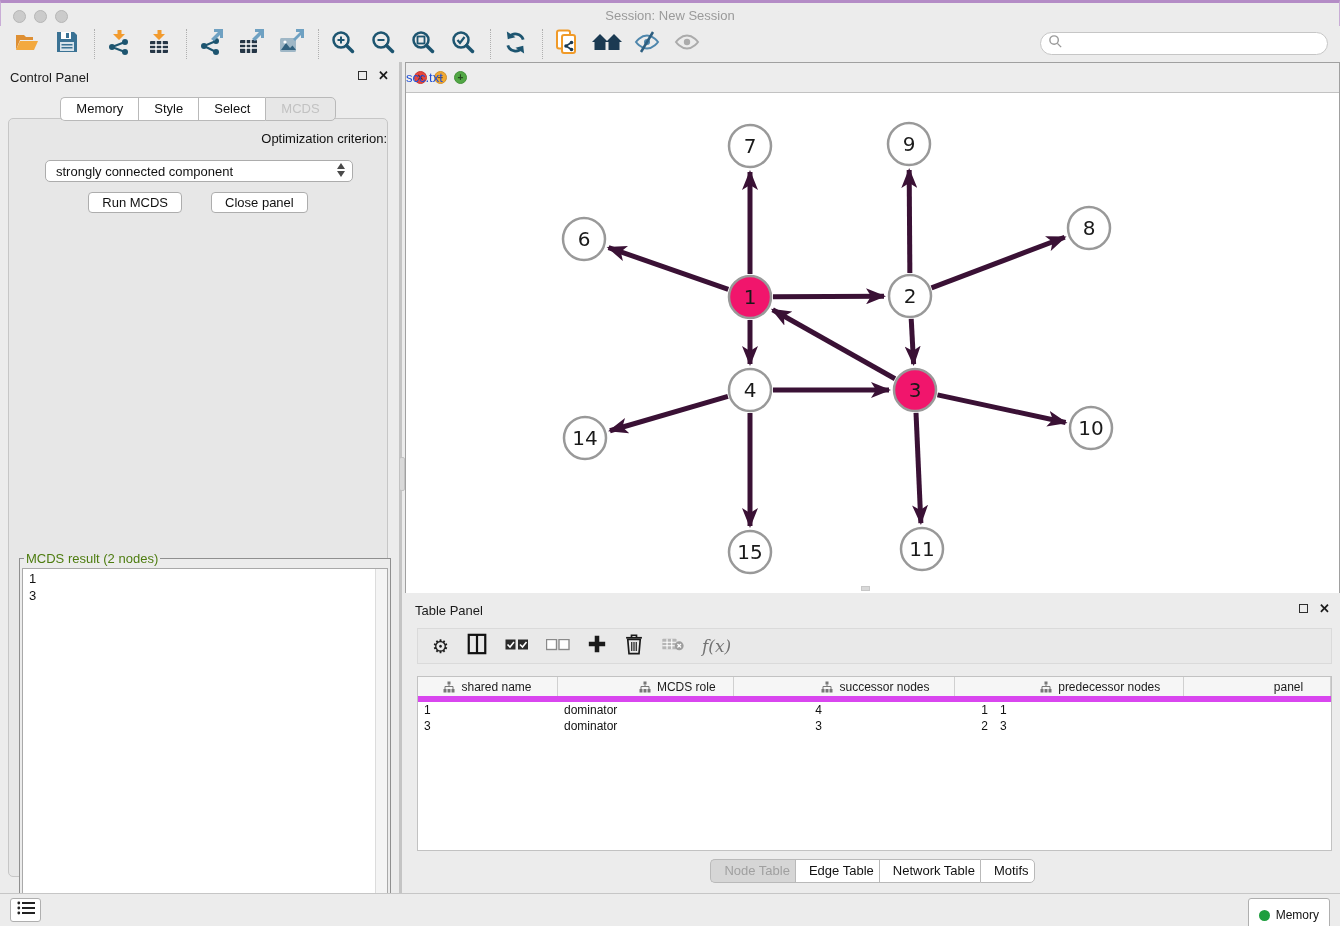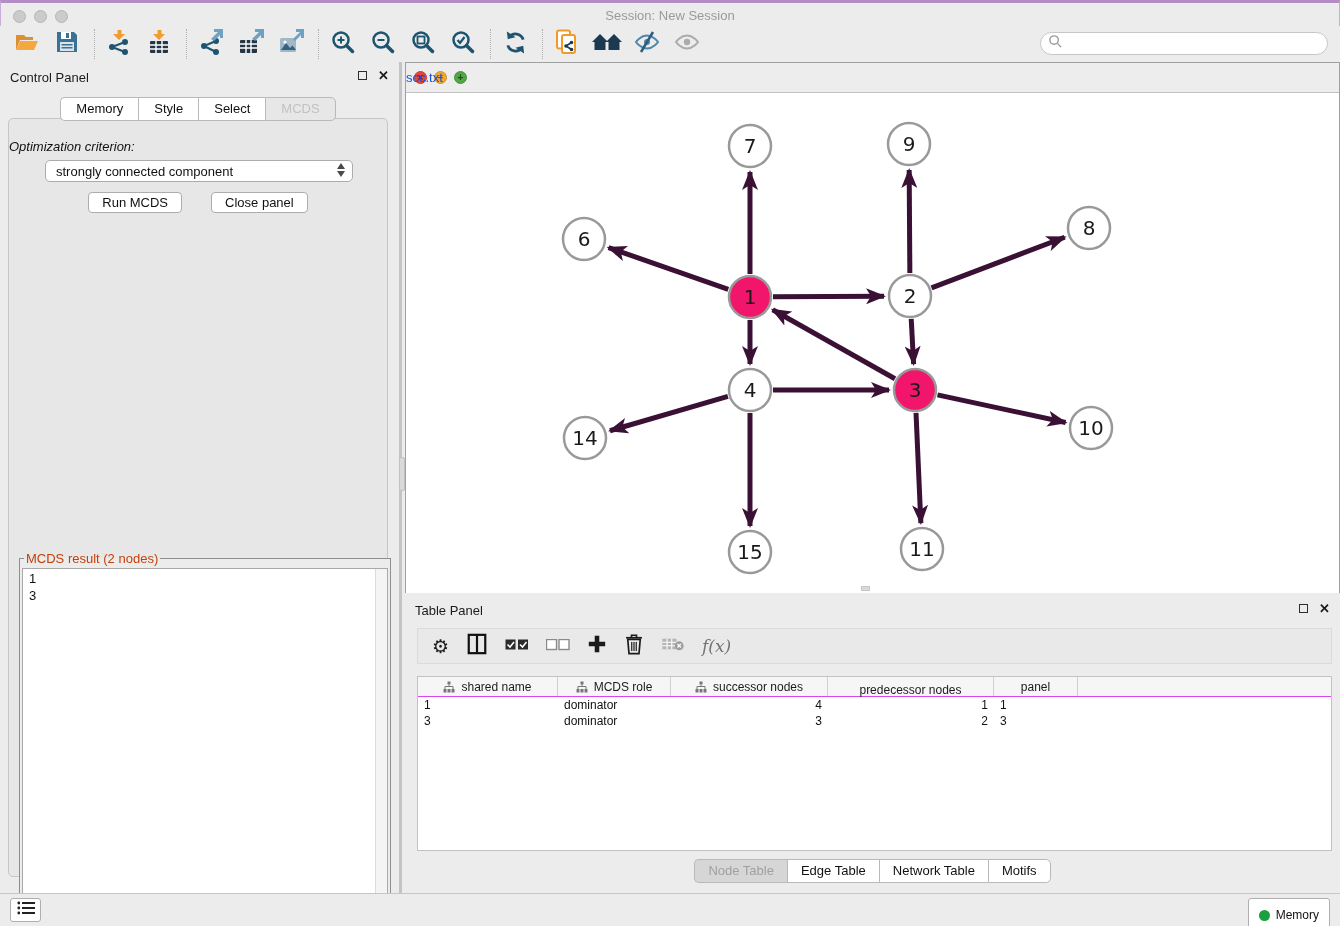--- a/index.html
+++ b/index.html
@@ -26,29 +26,29 @@
   .panel-header .ptitle{position:absolute;left:10px;top:8px;font-size:13px;color:#1B1B1B;}
   .win-icons{position:absolute;right:10px;top:8px;display:flex;align-items:center;gap:11px;}
   .float-icon{width:9px;height:9px;border:1.5px solid #2E2E2E;box-sizing:border-box;display:inline-block;}
   .close-icon{font-size:13px;font-weight:bold;color:#1B1B1B;line-height:11px;}
   .cp-tabs{position:absolute;left:0;right:3px;top:35px;display:flex;justify-content:center;z-index:3;}
   .tab{background:#fff;border:1px solid #B9B9B9;border-right:none;padding:3px 15px 4px 15px;font-size:13px;color:#111;}
   .tab:first-child{border-top-left-radius:5px;border-bottom-left-radius:5px;}
   .tab:last-child{border-right:1px solid #B9B9B9;border-top-right-radius:5px;border-bottom-right-radius:5px;}
   .tab.active{background:#E7E7E7;color:#C2C2C2;}
   .cp-box{position:absolute;left:8px;right:11px;top:56px;bottom:16px;background:#E7E7E7;border:1px solid #C6C6C6;border-radius:5px;}
-  .opt-label{position:absolute;left:0;right:0;top:20px;text-align:left;font-size:13px;color:#111;font-style:italic;}
+  .opt-label{position:absolute;left:0;right:0;top:12px;text-align:right;font-size:13px;color:#111;}
   .dropdown{position:absolute;left:36px;top:41px;width:308px;height:22px;background:#fff;border:1px solid #ACACAC;border-radius:5px;box-sizing:border-box;display:flex;align-items:center;padding-left:10px;font-size:13px;color:#111;}
   .dropdown .stepper{position:absolute;right:7px;top:2px;display:flex;flex-direction:column;gap:2px;align-items:center;}
   .dropdown .stepper .up{width:0;height:0;border-left:4px solid transparent;border-right:4px solid transparent;border-bottom:6px solid #4A4A4A;}
   .dropdown .stepper .down{width:0;height:0;border-left:4px solid transparent;border-right:4px solid transparent;border-top:6px solid #4A4A4A;}
   .btn-row{position:absolute;left:0;right:0;top:73px;display:flex;justify-content:center;gap:29px;}
   .pbtn{background:#fff;border:1px solid #ADADAD;border-radius:4px;font-size:13px;color:#111;padding:2px 13px;height:21px;box-sizing:border-box;font-family:"Liberation Sans",sans-serif;}
   .mcds-fieldset{position:absolute;left:10px;top:432px;width:372px;height:376px;border:1px solid #8F8F8F;margin:0;padding:2px;box-sizing:border-box;background:#ECECEC;}
-  .mcds-fieldset legend{font-size:13px;color:#c2410c;padding:0 2px;margin-left:2px;margin-top:39px;}
+  .mcds-fieldset legend{font-size:13px;color:#4d7c0f;padding:0 2px;margin-left:2px;margin-top:39px;}
   .mcds-inner{position:relative;width:100%;height:100%;background:#fff;border:1px solid #A9A9A9;box-sizing:border-box;}
   .mcds-text{padding:1px 6px;font-size:13px;line-height:17px;color:#111;white-space:pre;}
   .mcds-scroll{position:absolute;right:0;top:0;bottom:0;width:11px;background:#F4F4F4;border-left:1px solid #DCDCDC;}
   .divider-handle{position:absolute;left:399px;top:457px;width:6px;height:34px;background:#D9D9D9;border:1px solid #C2C2C2;box-sizing:border-box;border-radius:2px;z-index:5;}
 
   
   .network-window{position:absolute;left:405px;top:62px;width:935px;height:531px;background:#fff;border:1px solid #A0A0A0;box-sizing:border-box;}
   .net-titlebar{position:relative;height:29px;background:#EDEDED;border-bottom:1px solid #C2C2C2;}
   .net-traffic{position:absolute;left:8px;top:8px;display:flex;gap:7px;}
   .mac-dot{width:13px;height:13px;border-radius:50%;font-size:10px;font-weight:bold;color:rgba(0,0,0,.55);display:flex;align-items:center;justify-content:center;line-height:1;box-sizing:border-box;}
@@ -59,28 +59,28 @@
   .canvas{position:relative;width:933px;height:500px;background:#fff;overflow:hidden;}
   .hscroll-thumb{position:absolute;left:455px;bottom:2px;width:9px;height:5px;background:#D9D9D9;border:1px solid #C8C8C8;box-sizing:border-box;}
 
   
   .table-panel{position:absolute;left:405px;top:595px;width:935px;height:295px;background:#ECECEC;}
   .tp-toolbar{position:absolute;left:12px;right:8px;top:33px;height:36px;background:#E9E9E9;border:1px solid #DADADA;box-sizing:border-box;display:flex;align-items:center;padding-left:14px;gap:17px;}
   .tico{display:flex;align-items:center;justify-content:center;height:24px;}
   .gear-glyph{font-size:19px;color:#1F1F1F;line-height:1;}
   .fx{font-family:"DejaVu Serif",serif;font-style:italic;font-size:17px;color:#737373;}
   .tp-table{position:absolute;left:12px;right:8px;top:81px;bottom:39px;background:#fff;border:1px solid #C2C2C2;box-sizing:border-box;overflow:hidden;}
-  .thead{display:flex;height:19px;border-bottom:1px solid #d946ef;background:#F6F6F6;}
+  .thead{display:flex;height:19px;border-bottom:6px solid #d946ef;background:#F6F6F6;justify-content:space-between;}
   .th{display:flex;align-items:center;justify-content:center;gap:6px;font-size:12px;color:#1B1B1B;border-right:1px solid #D0D0D0;box-sizing:border-box;height:100%;}
   .trow{display:flex;height:16px;align-items:center;}
   .td{font-size:12px;color:#111;box-sizing:border-box;padding:0 6px;height:16px;line-height:16px;}
-  .c0{width:140px;} .c1{width:113px;} .c2{width:157px;} .c3{width:166px;flex-direction:column;} .c4{width:84px;}
+  .c0{width:140px;} .c1{width:113px;} .c2{width:157px;} .c3{width:166px;} .c4{width:84px;}
   .al{text-align:left;} .ar{text-align:right;}
   .tp-tabs{position:absolute;left:0;right:0;bottom:7px;display:flex;justify-content:center;}
-  .tp-tabs .tab{padding:3px 13px 4px 13px;}
+  .tp-tabs .tab{padding:3px 5px 4px 13px;}
   .tp-tabs .tab.activegray{background:#D6D6D6;color:#A0A0A0;}
 
   
   .statusbar{position:absolute;left:0;top:893px;width:100%;height:33px;background:#ECECEC;border-top:1px solid #C6C6C6;box-sizing:border-box;}
   .list-btn{position:absolute;left:10px;top:4px;width:31px;height:24px;background:#fff;border:1px solid #AFAFAF;border-radius:3px;box-sizing:border-box;display:flex;align-items:center;justify-content:center;}
   .memory-btn{position:absolute;right:10px;top:4px;height:24px;background:#fff;border:1px solid #AFAFAF;border-radius:3px;box-sizing:border-box;display:flex;align-items:center;gap:6px;padding:16px 10px;font-size:12px;color:#111;}
   .mem-dot{width:11px;height:11px;border-radius:50%;background:#1E9E3E;}
 </style>
 </head>
 <body>

